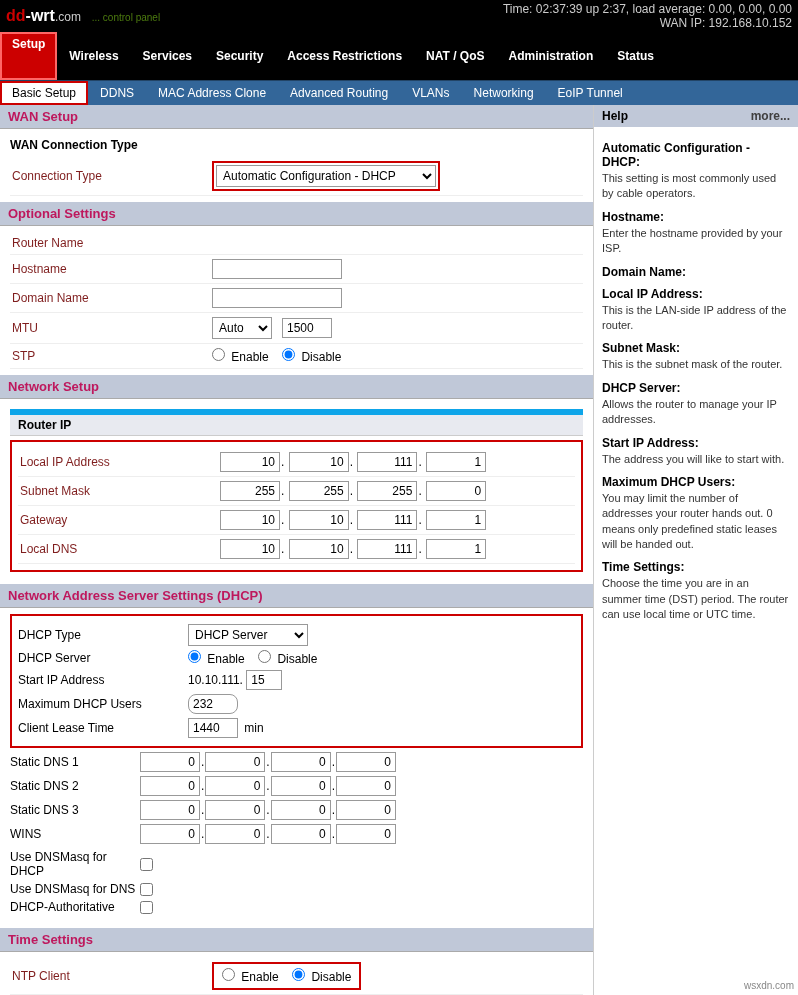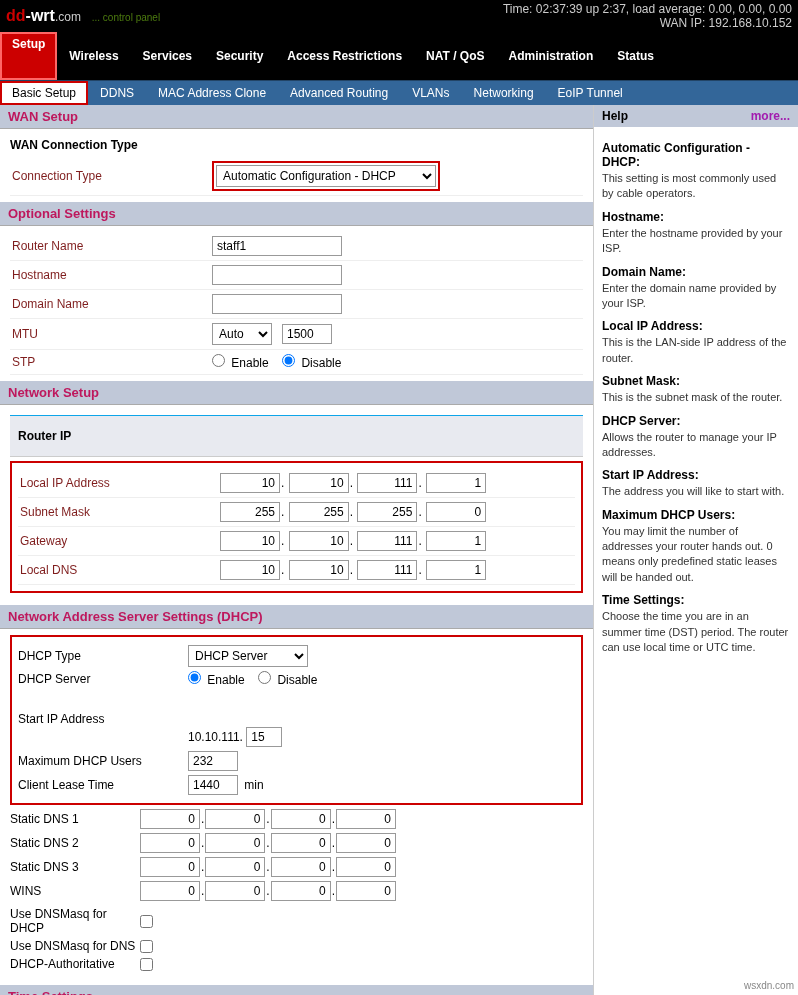--- a/index.html
+++ b/index.html
@@ -25,41 +25,41 @@
     
     .main-layout { display: flex; }
 
     
     .content { flex: 1; background: #fff; padding: 0; }
 
     
     .section-header { background: #c0c8d8; padding: 4px 8px; font-weight: bold; font-size: 13px; color: #be185d; border-bottom: 1px solid #aaa; }
 
     
-    .subsection-header { background: #e8eaf0; padding: 13px 8px; font-weight: bold; color: #000; border-bottom: 1px solid #ccc; border-top: 1px solid #0ea5e9; margin-top: 4px; }
+    .subsection-header { background: #e8eaf0; padding: 3px 8px; font-weight: bold; color: #000; border-bottom: 1px solid #ccc; border-top: 6px solid #0ea5e9; margin-top: 4px; }
 
     
     .form-section { padding: 6px 10px; }
     .form-row { display: flex; align-items: center; padding: 4px 2px; border-bottom: 1px solid #eee; }
     .form-label { width: 200px; color: #7f1d1d; font-size: 12px; }
     .form-value { flex: 1; }
 
     input[type="text"] { border: 1px solid #999; padding: 2px 4px; font-size: 12px; background: #fff; }
     input[type="radio"] { margin-right: 3px; }
     input[type="checkbox"] { margin-right: 3px; }
     select { border: 1px solid #999; padding: 2px; font-size: 12px; background: #fff; }
     .ip-box { width: 60px; border: 1px solid #999; padding: 2px 2px; text-align: right; font-size: 12px; }
     .ip-dot { margin: 0 1px; }
     .dhcp-row { display: flex; align-items: center; padding: 2px 0; }
     .dhcp-label { width: 170px; font-size: 12px; }
 
     
     .help-panel { width: 205px; background: #fff; border-left: 1px solid #ccc; padding: 0; }
     .help-header { background: #c0c8d8; display: flex; justify-content: space-between; padding: 4px 8px; font-weight: bold; }
-    .help-more { color: #a21caf; cursor: pointer; }
+    .help-more { color: #404040; cursor: pointer; }
     .help-content { padding: 6px 8px; }
     .help-title { font-weight: bold; margin-top: 8px; color: #000; }
     .help-text { color: #333; font-size: 11px; margin-top: 2px; line-height: 1.4; }
 
     
     .bottom-bar { background: #c0c8d8; padding: 10px; display: flex; justify-content: center; gap: 8px; border-top: 2px solid #999; }
     .btn-save { background: #c0c8d8; border: 3px solid #c00; padding: 5px 14px; font-weight: bold; cursor: pointer; font-size: 13px; }
     .btn-apply { background: #c0c8d8; border: 1px solid #888; padding: 5px 14px; cursor: pointer; font-size: 12px; }
     .btn-cancel { background: #c0c8d8; border: 1px solid #888; padding: 5px 14px; cursor: pointer; font-size: 12px; }
 
@@ -126,23 +126,20 @@
             </select>
           </span>
         </div>
       </div>
     </div>
 
     <div class="section-header">Optional Settings</div>
     <div class="form-section">
       <div class="form-row">
         <div class="form-label">Router Name</div>
-        <div class="form-value">
-          <input type="text" value="staff1" style="width: 130px;">
-        </div>
       </div>
       <div class="form-row">
         <div class="form-label">Hostname</div>
         <div class="form-value">
           <input type="text" style="width: 130px;" value="">
         </div>
       </div>
       <div class="form-row">
         <div class="form-label">Domain Name</div>
         <div class="form-value">
@@ -243,27 +240,27 @@
             <label>
               <input type="radio" name="dhcp_server" value="disable" style="">
               <span>Disable</span>
             </label>
           </div>
         </div>
         <div class="dhcp-row">
           <div class="dhcp-label">Start IP Address</div>
           <div>
             <span>10.10.111.</span>
-            <input type="text" value="15" style="width: 36px; margin-top: 36px;">
+            <input type="text" value="15" style="width: 36px;">
           </div>
         </div>
         <div class="dhcp-row">
           <div class="dhcp-label">Maximum DHCP Users</div>
           <div>
-            <input type="text" value="232" style="width: 50px;">
+            <input type="text" value="232" style="width: 50px; border-radius: 8px;">
           </div>
         </div>
         <div class="dhcp-row">
           <div class="dhcp-label">Client Lease Time</div>
           <div>
             <input type="text" value="1440" style="width: 50px;">
             <span style="margin-left:3px;">min</span>
           </div>
         </div>
       </div>
@@ -353,21 +350,20 @@
     <div class="help-header">
       <span>Help</span>
       <span class="help-more">more...</span>
     </div>
     <div class="help-content">
       <div class="help-title">Automatic Configuration - DHCP:</div>
       <div class="help-text">This setting is most commonly used by cable operators.</div>
       <div class="help-title">Hostname:</div>
       <div class="help-text">Enter the hostname provided by your ISP.</div>
       <div class="help-title">Domain Name:</div>
-      <div class="help-text">Enter the domain name provided by your ISP.</div>
       <div class="help-title">Local IP Address:</div>
       <div class="help-text">This is the LAN-side IP address of the router.</div>
       <div class="help-title">Subnet Mask:</div>
       <div class="help-text">This is the subnet mask of the router.</div>
       <div class="help-title">DHCP Server:</div>
       <div class="help-text">Allows the router to manage your IP addresses.</div>
       <div class="help-title">Start IP Address:</div>
       <div class="help-text">The address you will like to start with.</div>
       <div class="help-title">Maximum DHCP Users:</div>
       <div class="help-text">You may limit the number of addresses your router hands out. 0 means only predefined static leases will be handed out.</div>

